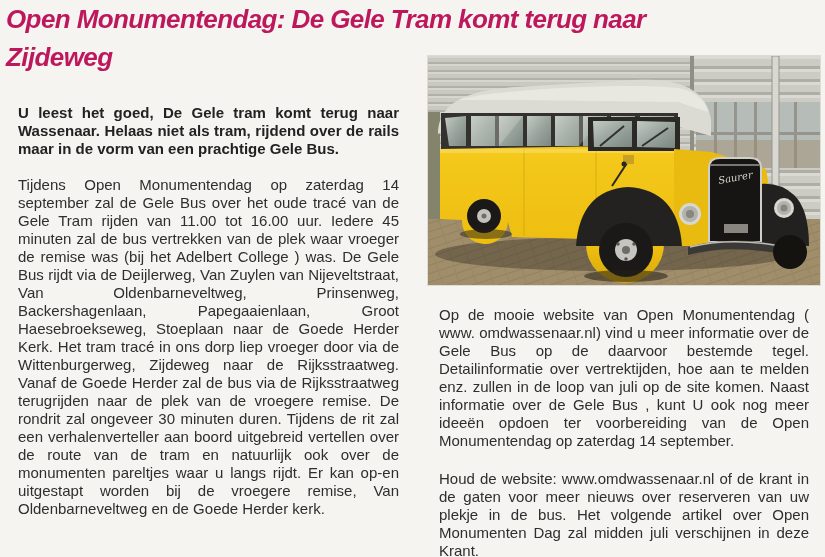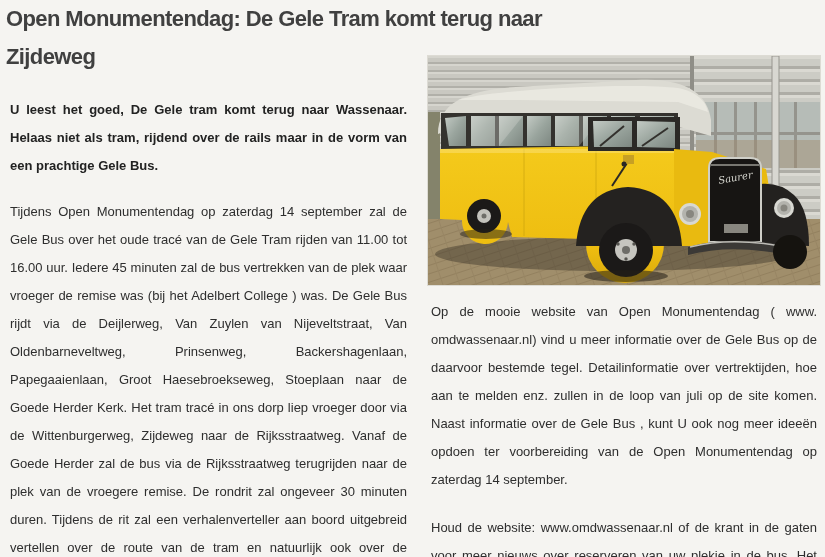--- a/index.html
+++ b/index.html
@@ -8,30 +8,30 @@
     width:825px; height:557px;
     background:#f5f4f1;
     font-family:"Liberation Sans", sans-serif;
     color:#2b2b2b;
     overflow:hidden;
   }
   .page { position:relative; width:825px; height:557px; }
 
   .headline {
     position:absolute; left:6px; top:0px; width:812px;
-    font-weight:700; font-size:22px; line-height:38px;
-    letter-spacing:-0.6px; color:#404040;
+    font-weight:700; font-size:26px; line-height:38px;
+    letter-spacing:-0.6px; color:#be185d;font-style:italic;
   }
   .headline .hl-line { white-space:nowrap; }
 
   .col-left {
     position:absolute; left:6px; top:92px; width:405px;
   }
   .col-left p, .col-right p {
-    margin:4px; font-size:13px; line-height:28px;
+    margin:12px; font-size:15px; line-height:18px;
     text-align:justify; color:#2e2e2e;
   }
   p.lead { font-weight:700; color:#222; }
   p.body-copy { margin-top:18px; }
 
   .photo {
     position:absolute; left:427px; top:55px;
     width:394px; height:231px;
     border:1px solid #dddbd4;
     background:#c9c8c1;

